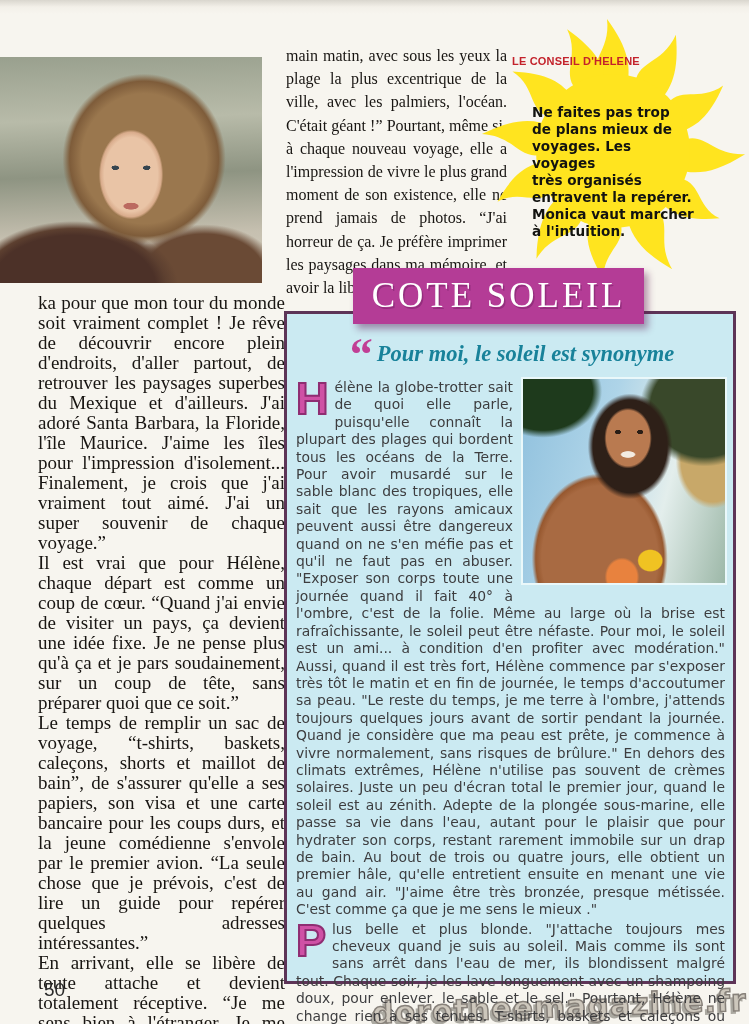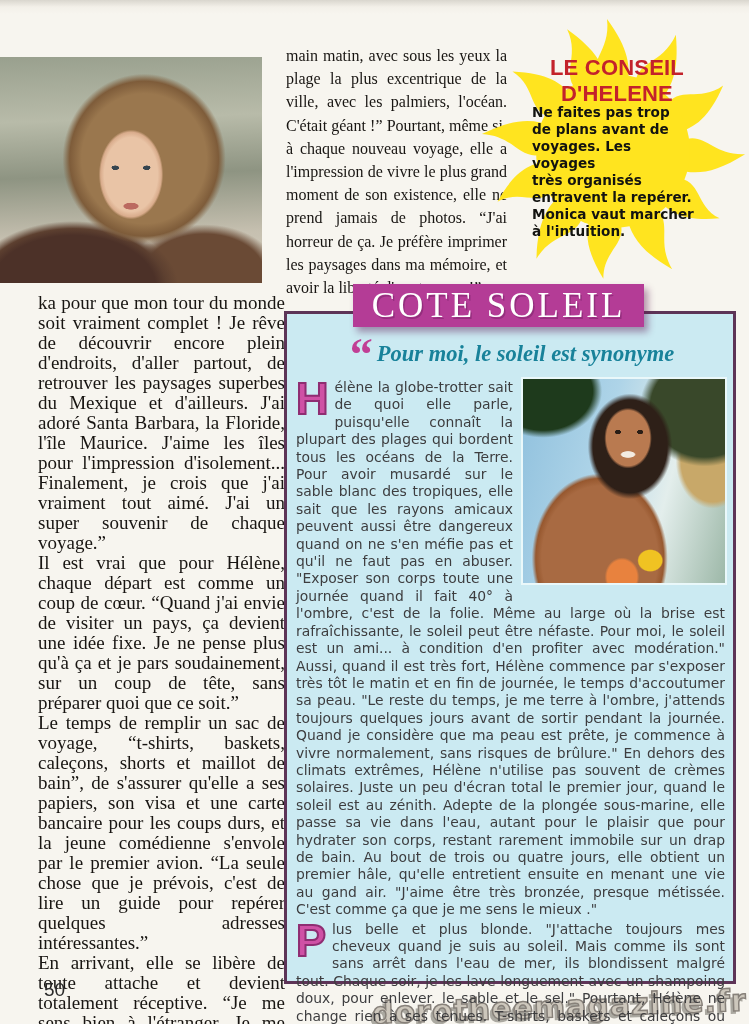--- a/index.html
+++ b/index.html
@@ -20,28 +20,28 @@
       linear-gradient(178deg,#99a08e 0%,#b8bba9 28%,#8e9482 52%,#c6c0b0 78%,#d6cfc0 100%);
     }
 
   
   .intro-col{position:absolute;left:286px;top:44px;width:221px;}
   .intro-col p{margin:0;font-size:16px;line-height:23.2px;text-align:justify;color:#181512;}
 
   
   .sun{position:absolute;left:478px;top:16px;z-index:0;}
   .conseil-title{position:absolute;left:512px;top:55px;width:210px;z-index:2;
-    font-family:"Liberation Sans",sans-serif;font-weight:bold;font-size:22px;
-    color:#c3222b;text-align:center;letter-spacing:.2px;}
+    font-family:"Liberation Sans",sans-serif;font-weight:bold;font-size:11px;
+    color:#c3222b;text-align:left;letter-spacing:.2px;}
   .sun-text{position:absolute;left:532px;top:104px;width:162px;z-index:2;
     font-family:"DejaVu Sans",sans-serif;font-weight:bold;font-size:13.6px;
     line-height:17px;color:#131310;text-align:left;}
 
   
-  .banner{position:absolute;left:353px;top:284px;width:291px;height:43px;z-index:5;
+  .banner{position:absolute;left:353px;top:268px;width:291px;height:56px;z-index:5;
     background:#b43c96;box-shadow:4px 5px 7px rgba(96,28,84,.45);
     display:flex;align-items:center;justify-content:center;}
   .banner span{font-family:"Liberation Serif",serif;font-size:35px;color:#ffffff;
     letter-spacing:3px;text-shadow:1.5px 1.5px 0 rgba(90,20,80,.35);}
 
   
   .bluebox{position:absolute;left:284px;top:311px;width:446px;height:667px;z-index:1;
     background:#cbeaf2;border:3px solid #5d3457;}
   .quote{margin:26px 4px 6px 4px;text-align:center;color:#18829a;
     font-family:"Liberation Serif",serif;font-weight:bold;font-style:italic;
@@ -135,21 +135,21 @@
           </g>
       </g>
       <circle r="77"></circle>
     </g>
   </svg>
 
   <div class="conseil-title">LE CONSEIL D'HELENE</div>
 
   <div class="sun-text">
     <div>Ne faites pas trop</div>
-    <div>de plans avant de</div>
+    <div>de plans mieux de</div>
     <div>voyages. Les voyages</div>
     <div>très organisés</div>
     <div>entravent la repérer.</div>
     <div>Monica vaut marcher</div>
     <div>à l'intuition.</div>
   </div>
 
   <div class="banner">
     <span>COTE SOLEIL</span>
   </div>

